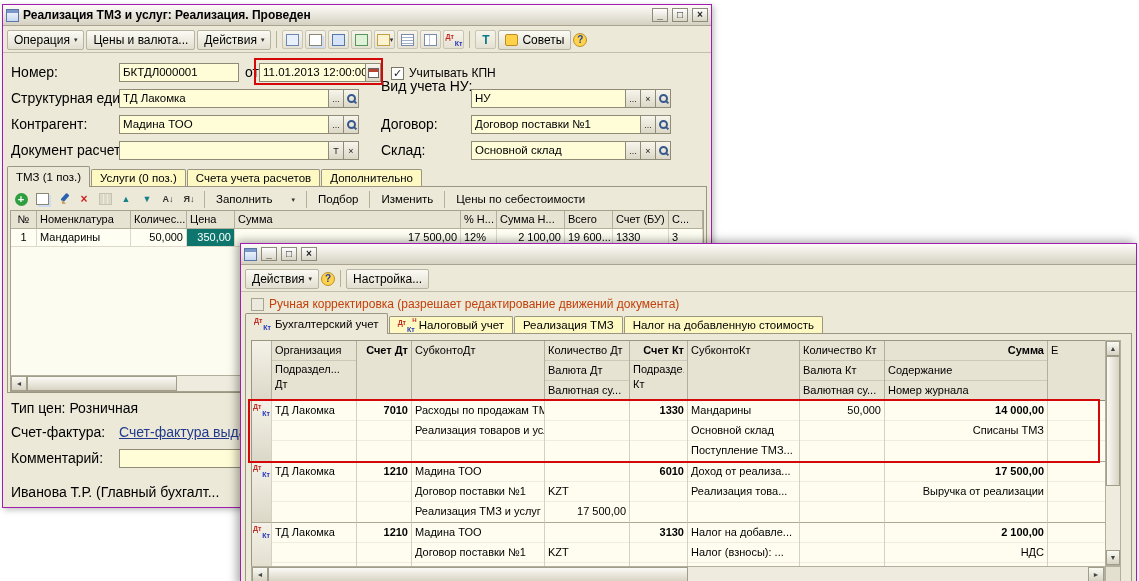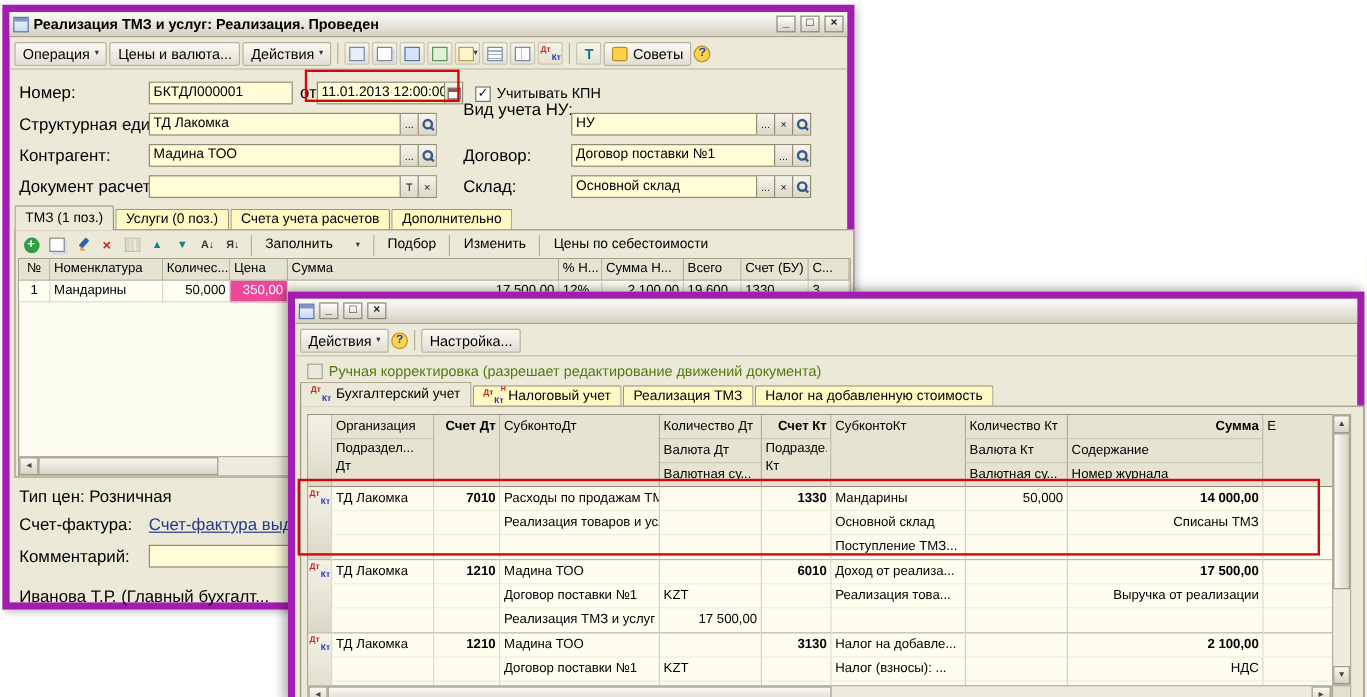--- a/index.html
+++ b/index.html
@@ -1,19 +1,19 @@
 <!DOCTYPE html>
 <html><head>
 <meta charset="utf-8">
 <style>
   *{box-sizing:border-box;margin:0;padding:0;}
   html,body{width:1139px;height:581px;}
   body{position:relative;overflow:hidden;background:#fff;
        font-family:"Liberation Sans","DejaVu Sans",sans-serif;font-size:12px;color:#000;}
-  .win{position:absolute;background:#ece9d8;border:6px solid #a21caf;}
+  .win{position:absolute;background:#ece9d8;border:1px solid #a21caf;}
   #w1{left:2px;top:4px;width:710px;height:504px;z-index:1;box-shadow:2px 2px 6px rgba(0,0,0,.25);}
   #w2{left:240px;top:243px;width:897px;height:345px;z-index:10;box-shadow:-3px -2px 9px rgba(0,0,0,.35);}
   .titlebar{position:absolute;left:0;top:0;right:0;height:21px;display:flex;align-items:center;gap:4px;
             padding:0 3px;background:linear-gradient(#fdfcf8,#d5d1c1);border-bottom:1px solid #a8a491;}
   .ttext{flex:1;font-weight:bold;font-size:12px;white-space:nowrap;overflow:hidden;}
   .wbtn{width:16px;height:14px;flex:none;border:1px solid #8d8a79;background:linear-gradient(#fff,#d8d4c5);
         font-size:10px;line-height:11px;text-align:center;font-weight:bold;color:#222;}
   .ticon{width:13px;height:13px;flex:none;border:1px solid #5a76a8;background:linear-gradient(#f4f8ff,#c8d8f0);
          box-shadow:inset 0 3px #7b96c8;}
   .tbar{position:absolute;left:0;right:0;top:22px;height:26px;display:flex;align-items:center;gap:2px;
@@ -47,21 +47,21 @@
   .fbtn{width:15px;flex:none;border-left:1px solid #8f8b77;background:linear-gradient(#f7f5ec,#dcd8c7);
         display:flex;align-items:center;justify-content:center;font-size:9px;color:#222;}
   .mag{width:11px;height:11px;position:relative;display:inline-block;}
   .mag::before{content:"";position:absolute;left:1px;top:1px;width:5px;height:5px;border:2px solid #37588c;border-radius:50%;}
   .mag::after{content:"";position:absolute;left:7px;top:8px;width:4px;height:2px;background:#37588c;transform:rotate(45deg);}
   .cal{width:11px;height:10px;border:1px solid #666;background:linear-gradient(#b84433 0 3px,#fff 3px);}
   .cb{position:absolute;display:flex;align-items:center;gap:5px;height:16px;}
   .cbbox{width:13px;height:13px;border:1px solid #7b7767;background:#fff;font-size:11px;line-height:11px;
          text-align:center;font-weight:bold;color:#222;}
   .cb.dis .cbbox{background:#eceade;border-color:#a8a492;color:#eceade;}
-  .cb.dis .cbl{color:#4d7c0f;}
+  .cb.dis .cbl{color:#c2410c;}
   .tabs{position:absolute;display:flex;align-items:flex-end;}
   .tab{height:18px;line-height:17px;margin-top:2px;padding:0 8px;margin-right:1px;white-space:nowrap;
        border:1px solid #9a9681;border-bottom:none;border-radius:2px 2px 0 0;background:#fef9c3;
        font-size:11.5px;display:inline-flex;align-items:center;gap:4px;}
   .tab.active{height:21px;margin-top:0;background:#ece9d8;position:relative;z-index:3;}
   .tabpage{position:absolute;border:1px solid #9a9681;background:#ece9d8;}
   .gtb{position:absolute;left:2px;top:2px;right:2px;height:20px;display:flex;align-items:center;gap:3px;padding:0 2px;}
   .gib{width:18px;height:16px;display:inline-flex;align-items:center;justify-content:center;flex:none;}
   .txtb{display:inline-flex;align-items:center;gap:19px;padding:0 5px;height:17px;white-space:nowrap;font-size:11.5px;}
   .ico-plus{width:13px;height:13px;border-radius:50%;background:#2f9e3f;color:#fff;font-size:11px;
@@ -79,21 +79,21 @@
   
   .g1wrap{position:absolute;left:2px;top:23px;width:694px;height:182px;border:1px solid #a5a18d;
           background:#fdfcf0;display:flex;flex-direction:column;}
   .g1h{display:flex;flex:none;}
   .g1h .hc{height:18px;line-height:17px;padding:0 3px;background:#e7e3d3;border-right:1px solid #b3af9d;
            border-bottom:1px solid #b3af9d;font-size:11px;white-space:nowrap;overflow:hidden;flex:none;}
   .g1r{display:flex;flex:none;background:#fffef2;}
   .g1r .dc{height:18px;line-height:17px;padding:0 3px;border-right:1px solid #ddd9c9;border-bottom:1px solid #ddd9c9;
            font-size:11px;white-space:nowrap;overflow:hidden;flex:none;}
   .dc.r,.hc.r{text-align:right;} .dc.c,.hc.c{text-align:center;}
-  .dc.sel{background:#ec4899;color:#fff;}
+  .dc.sel{background:#0f766e;color:#fff;}
   .g1fill{flex:1;}
   .hscroll{flex:none;height:16px;border-top:1px solid #b3af9d;background:#efecdf;display:flex;}
   .sbtn{width:16px;height:15px;flex:none;border:1px solid #a19d8b;background:linear-gradient(#fafaf3,#d7d3c3);
         display:flex;align-items:center;justify-content:center;font-size:7px;color:#444;}
   .track{flex:1;position:relative;}
   .thumb{position:absolute;top:0;height:15px;background:linear-gradient(#fbfaf5,#d8d4c4);border:1px solid #a19d8b;}
   .link{color:#223a8c;text-decoration:underline;}
   
   .g2{position:absolute;left:10px;top:96px;display:grid;
       grid-template-columns:20px 85px 55px 133px 85px 58px 112px 85px 163px 58px;

